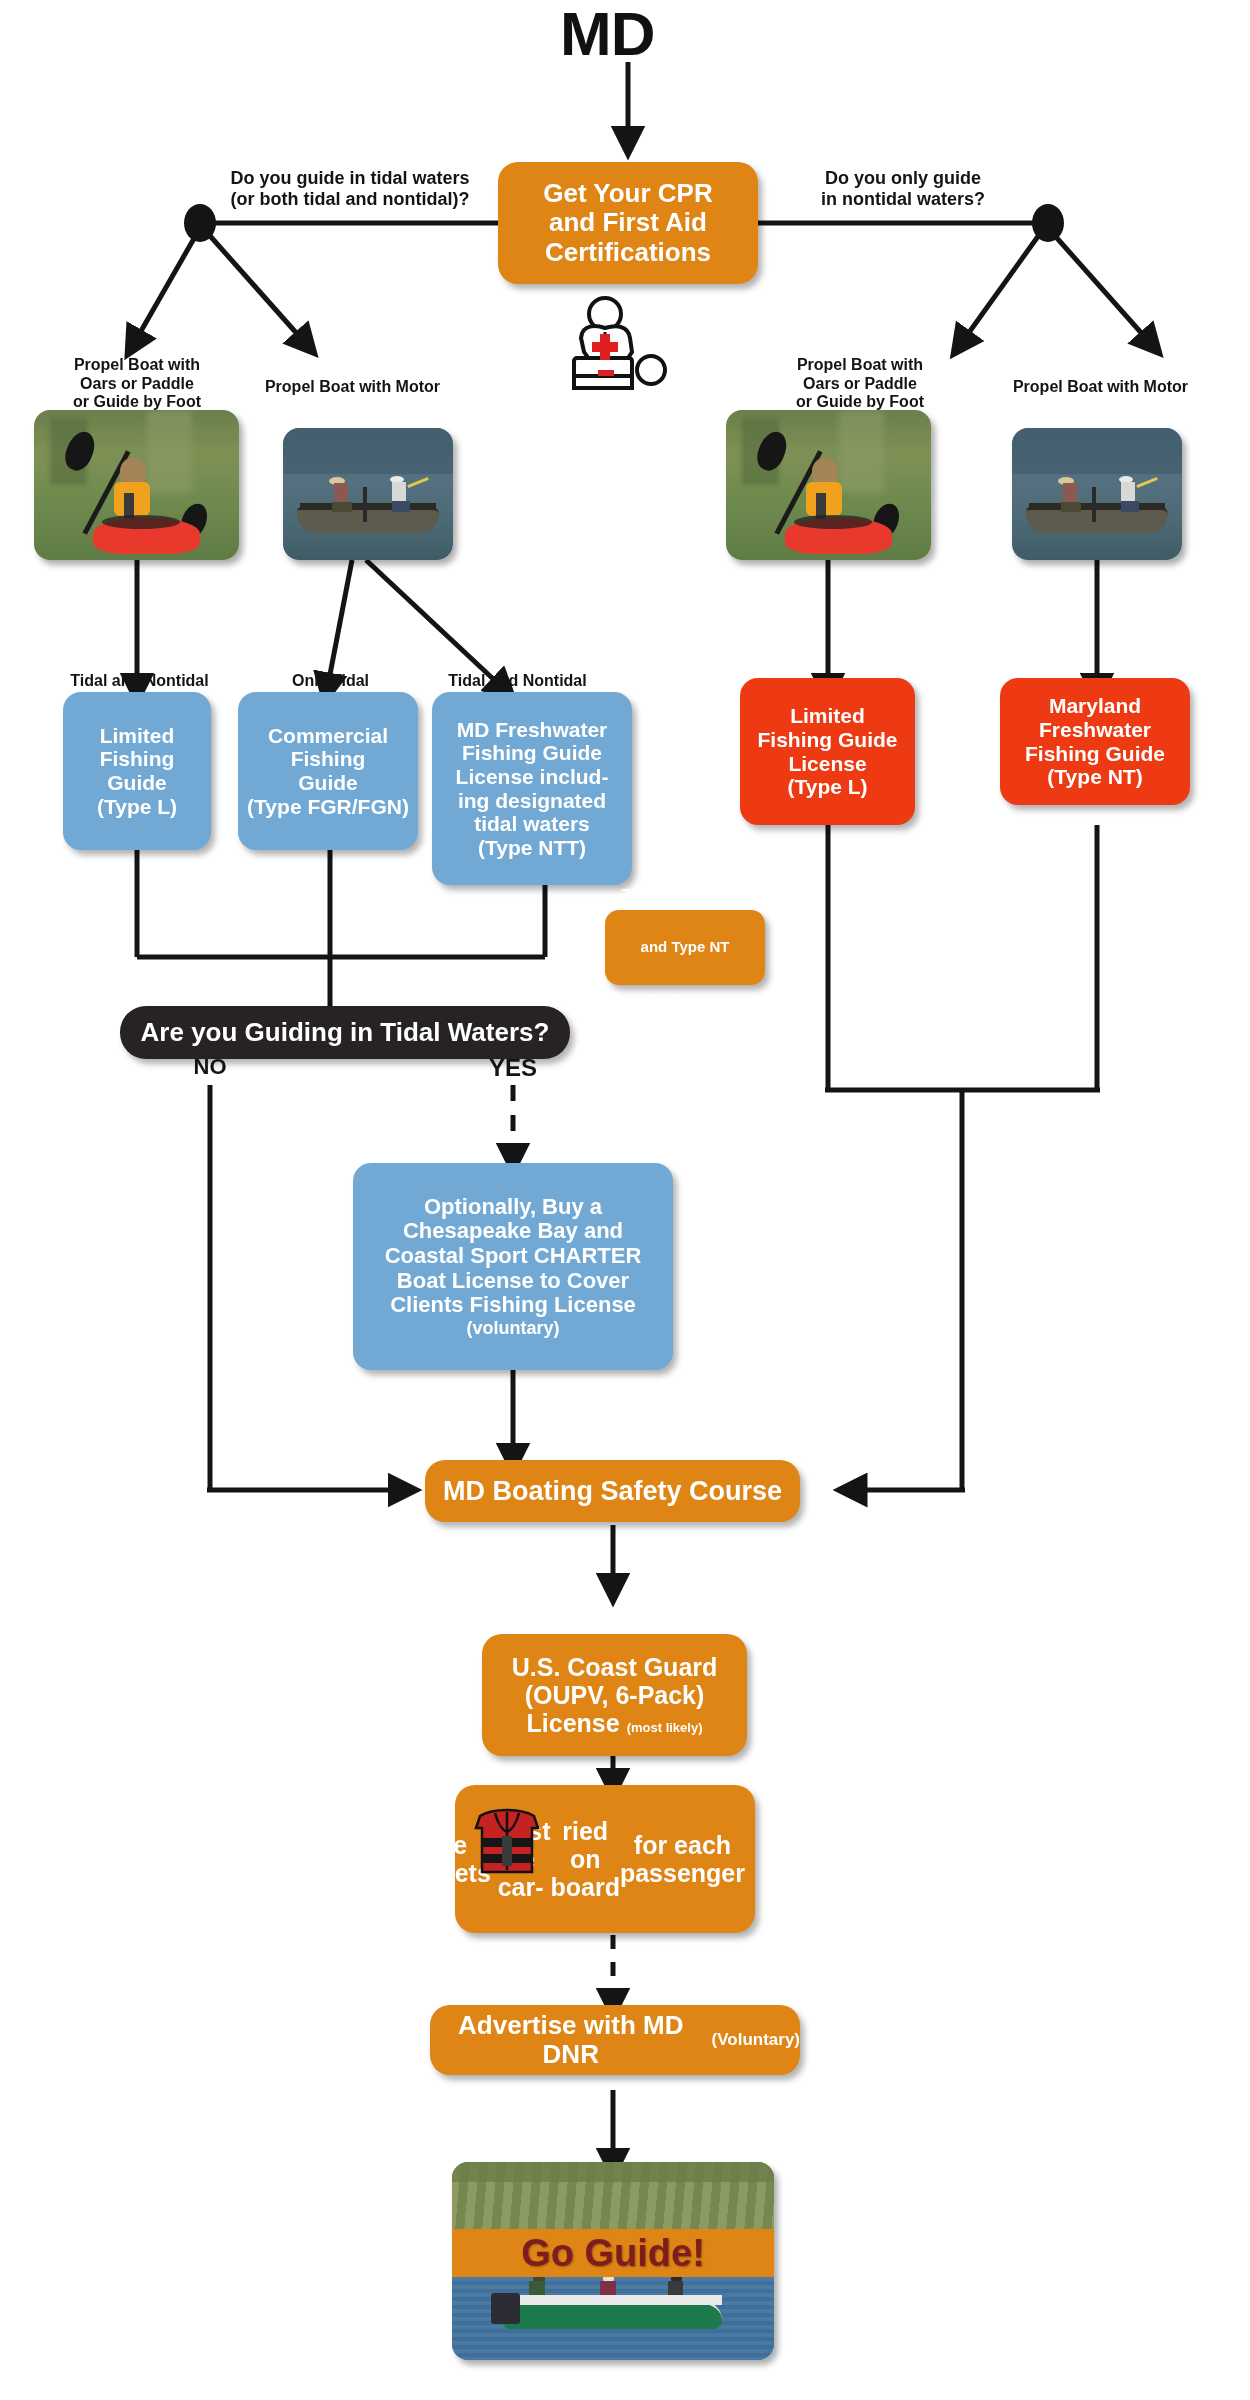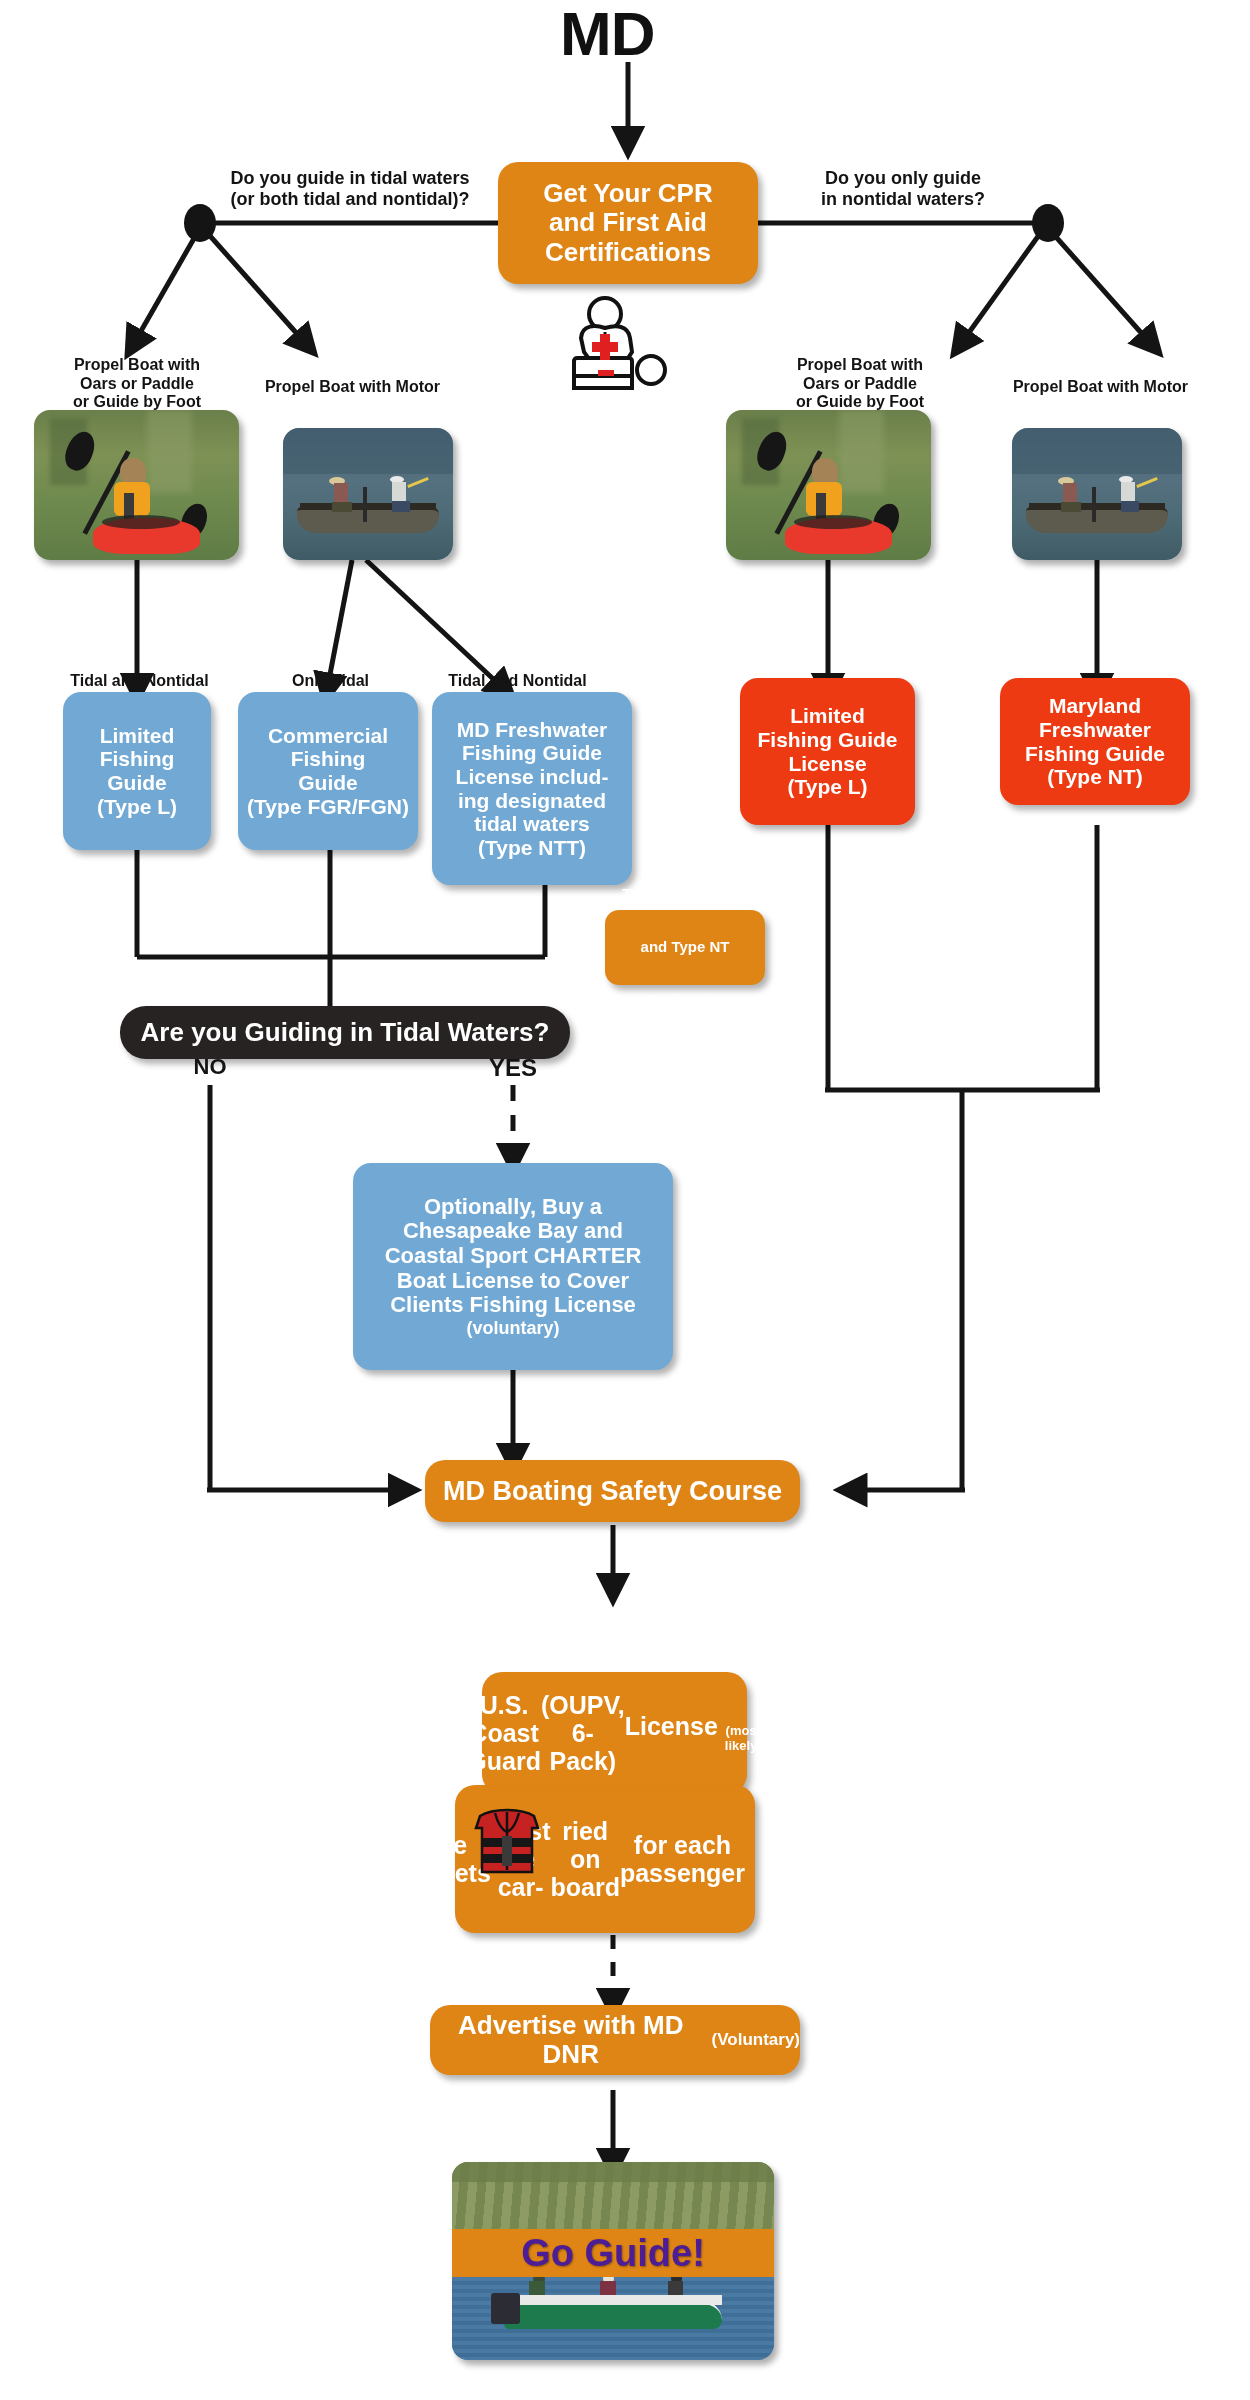--- a/index.html
+++ b/index.html
@@ -15,21 +15,21 @@
   .red{background:#ED3A12;}
   .dark{background:#272323;border-radius:26px;}
 
   .plabel{position:absolute;color:#141414;font-weight:bold;text-align:center;line-height:1.16;}
 
   .photo{position:absolute;border-radius:16px;overflow:hidden;box-shadow:4px 5px 6px rgba(0,0,0,0.32);}
 
   .title-md{position:absolute;font-weight:bold;color:#111;letter-spacing:-1px;}
   .vest-img{position:absolute;}
   .goguide-band{position:absolute;left:0;right:0;background:#DF8515;display:flex;align-items:center;justify-content:center;}
-  .goguide-band span{color:#4c1d95;font-weight:bold;font-size:38px;text-shadow:1px 1px 2px rgba(0,0,0,.35);}
+  .goguide-band span{color:#7f1d1d;font-weight:bold;font-size:38px;text-shadow:1px 1px 2px rgba(0,0,0,.35);}
 </style>
 </head>
 <body>
 
 <div id="stage">
 
   <svg id="svg-layer" viewBox="0 0 1250 2400">
     <defs>
       <marker id="ah" viewBox="0 0 12 12" refX="6" refY="6" markerWidth="7" markerHeight="7" orient="auto-start-reverse">
         <path d="M0,0 L12,6 L0,12 z" fill="#141414"></path>
@@ -260,21 +260,21 @@
     <div>Optionally, Buy a</div>
     <div>Chesapeake Bay and</div>
     <div>Coastal Sport CHARTER</div>
     <div>Boat License to Cover</div>
     <div>Clients Fishing License</div>
     <div style="font-size:18px;">(voluntary)</div>
   </div>
 
   <div class="node orange" style="left:425px;top:1460px;width:375px;height:62px;font-size:27px;border-radius:20px;">MD Boating Safety Course</div>
 
-  <div class="node orange" style="left:482px;top:1672px;width:265px;height:122px;flex-direction:row;font-size:25px;border-radius:20px;">
+  <div class="node orange" style="left:482px;top:1634px;width:265px;height:122px;flex-direction:column;font-size:25px;border-radius:20px;">
     <div>U.S. Coast Guard</div>
     <div>(OUPV, 6-Pack)</div>
     <div style="display:flex;align-items:baseline;gap:7px;">
       <span>License</span>
       <span style="font-size:13px;">(most likely)</span>
     </div>
   </div>
 
   <div class="node orange" style="left:455px;top:1785px;width:300px;height:148px;border-radius:20px;font-size:25px;justify-content:flex-end;padding-right:10px;">
     <div style="display:flex;flex-direction:row;align-items:center;">

